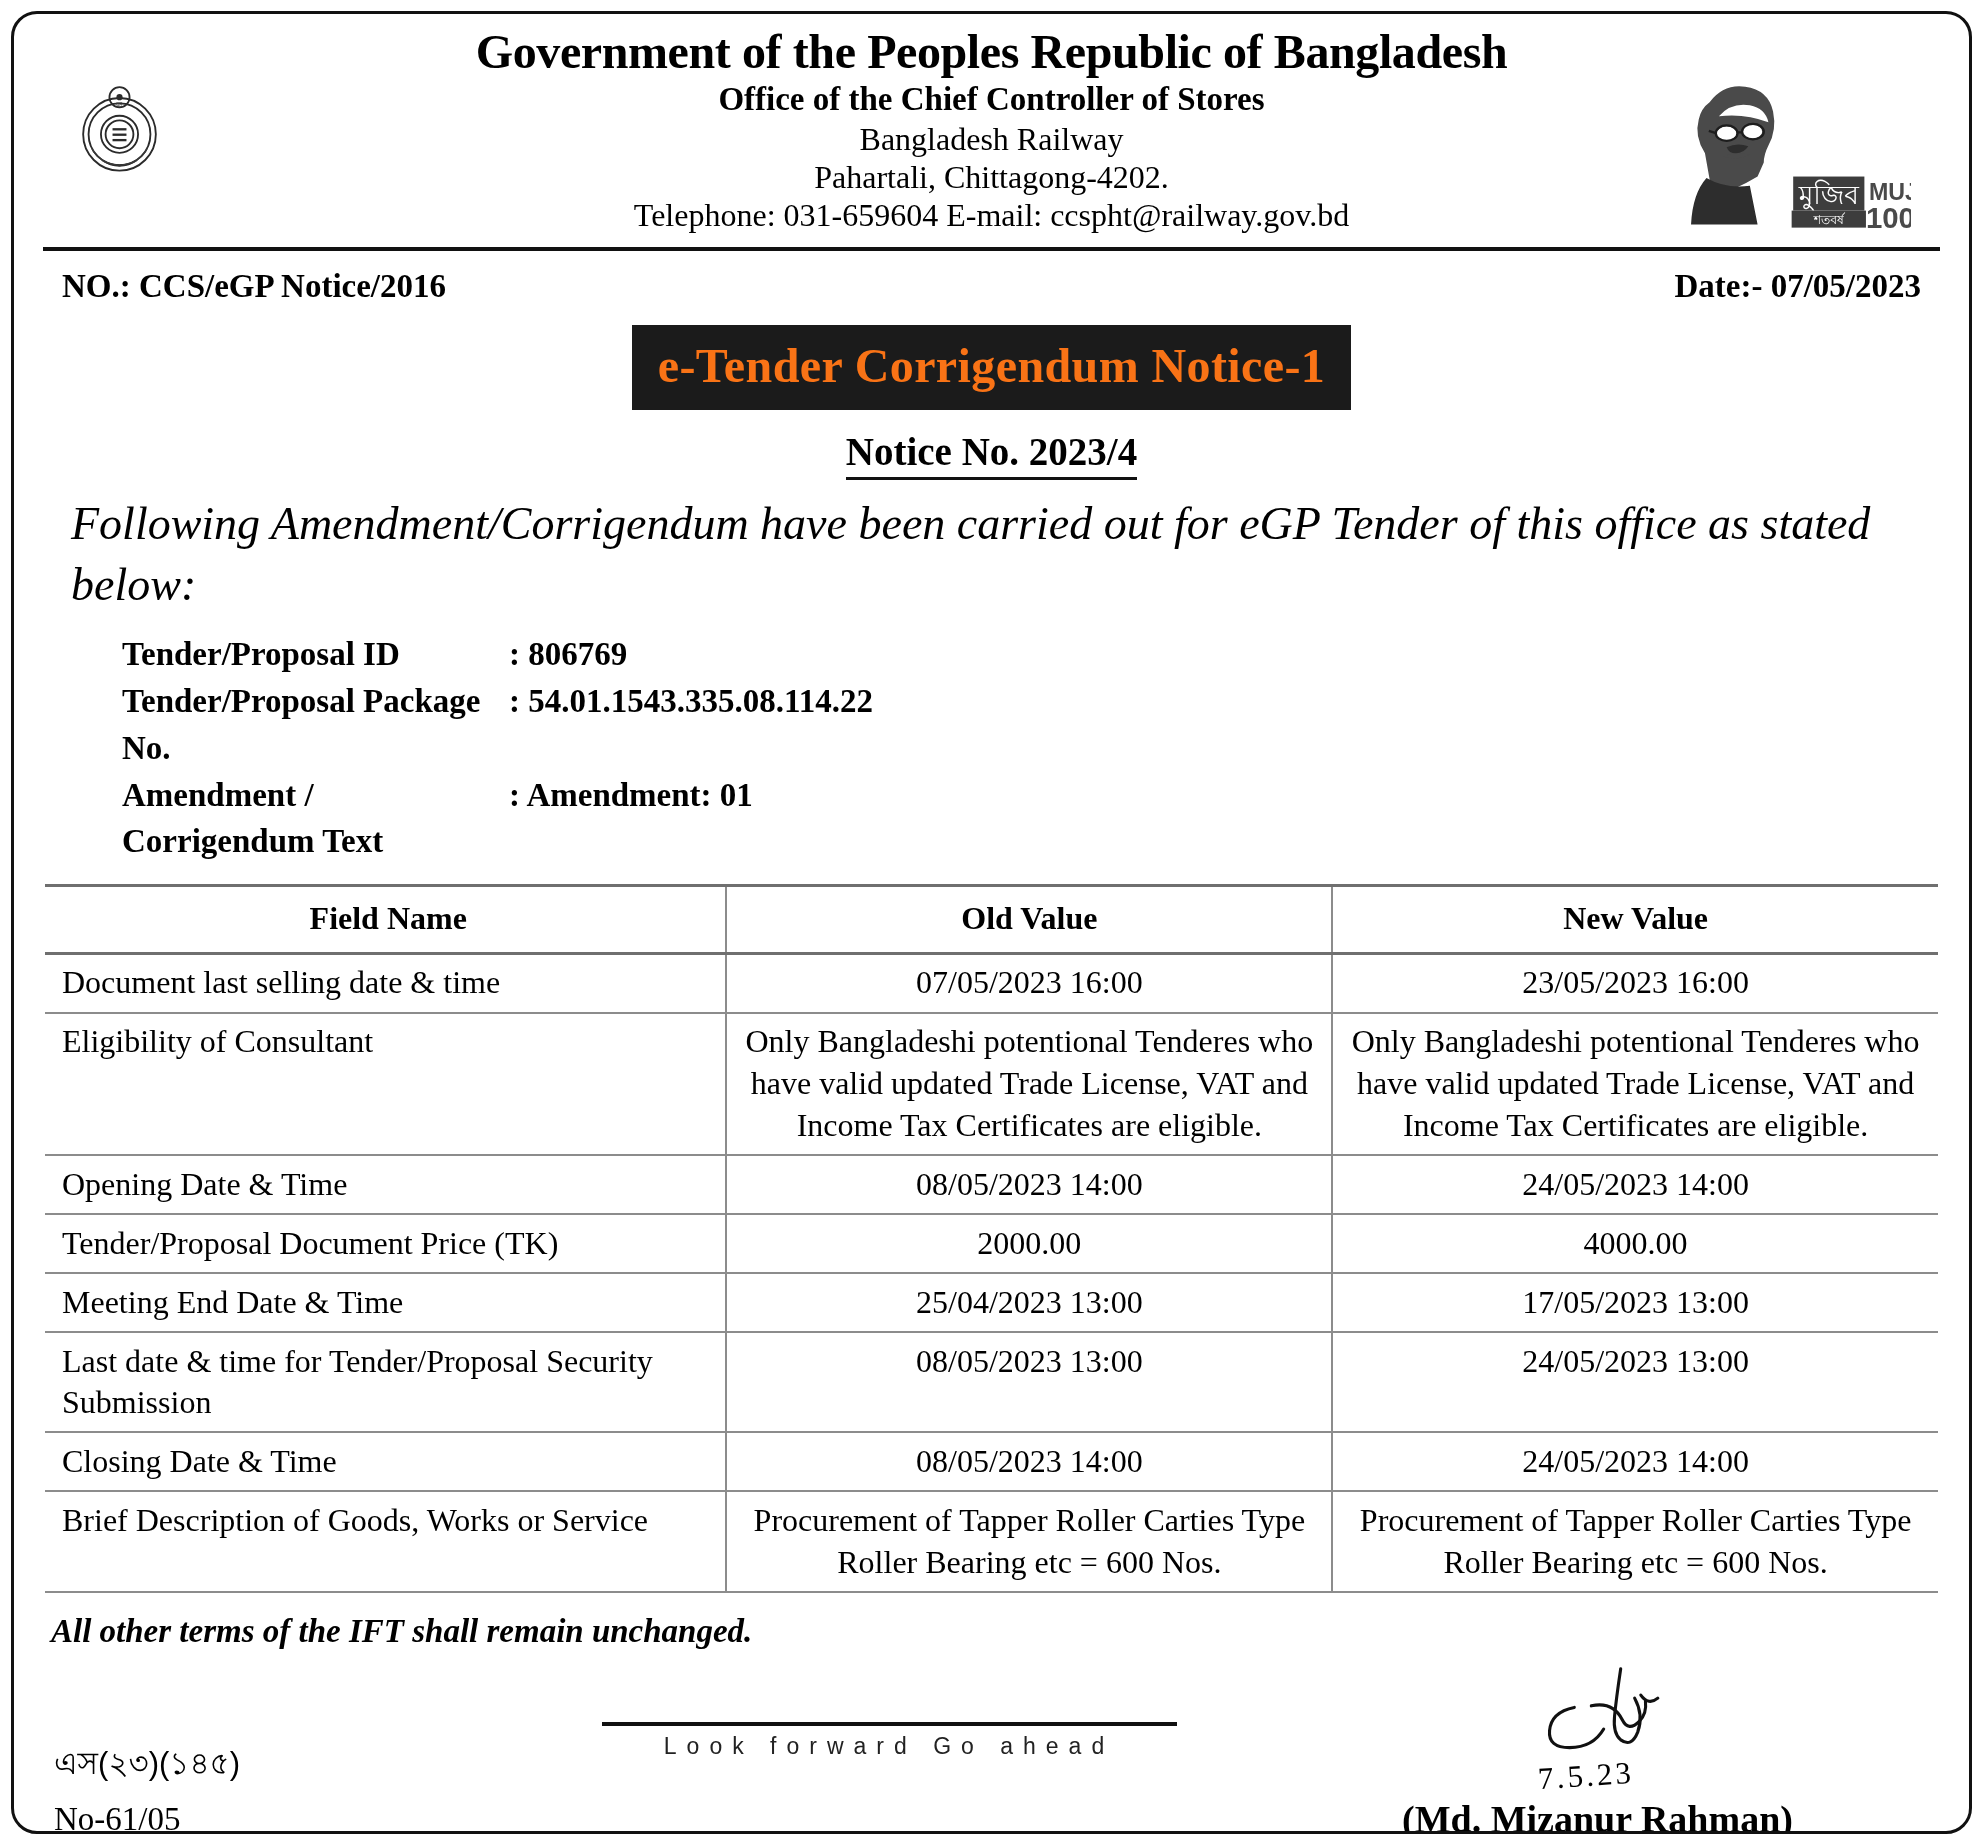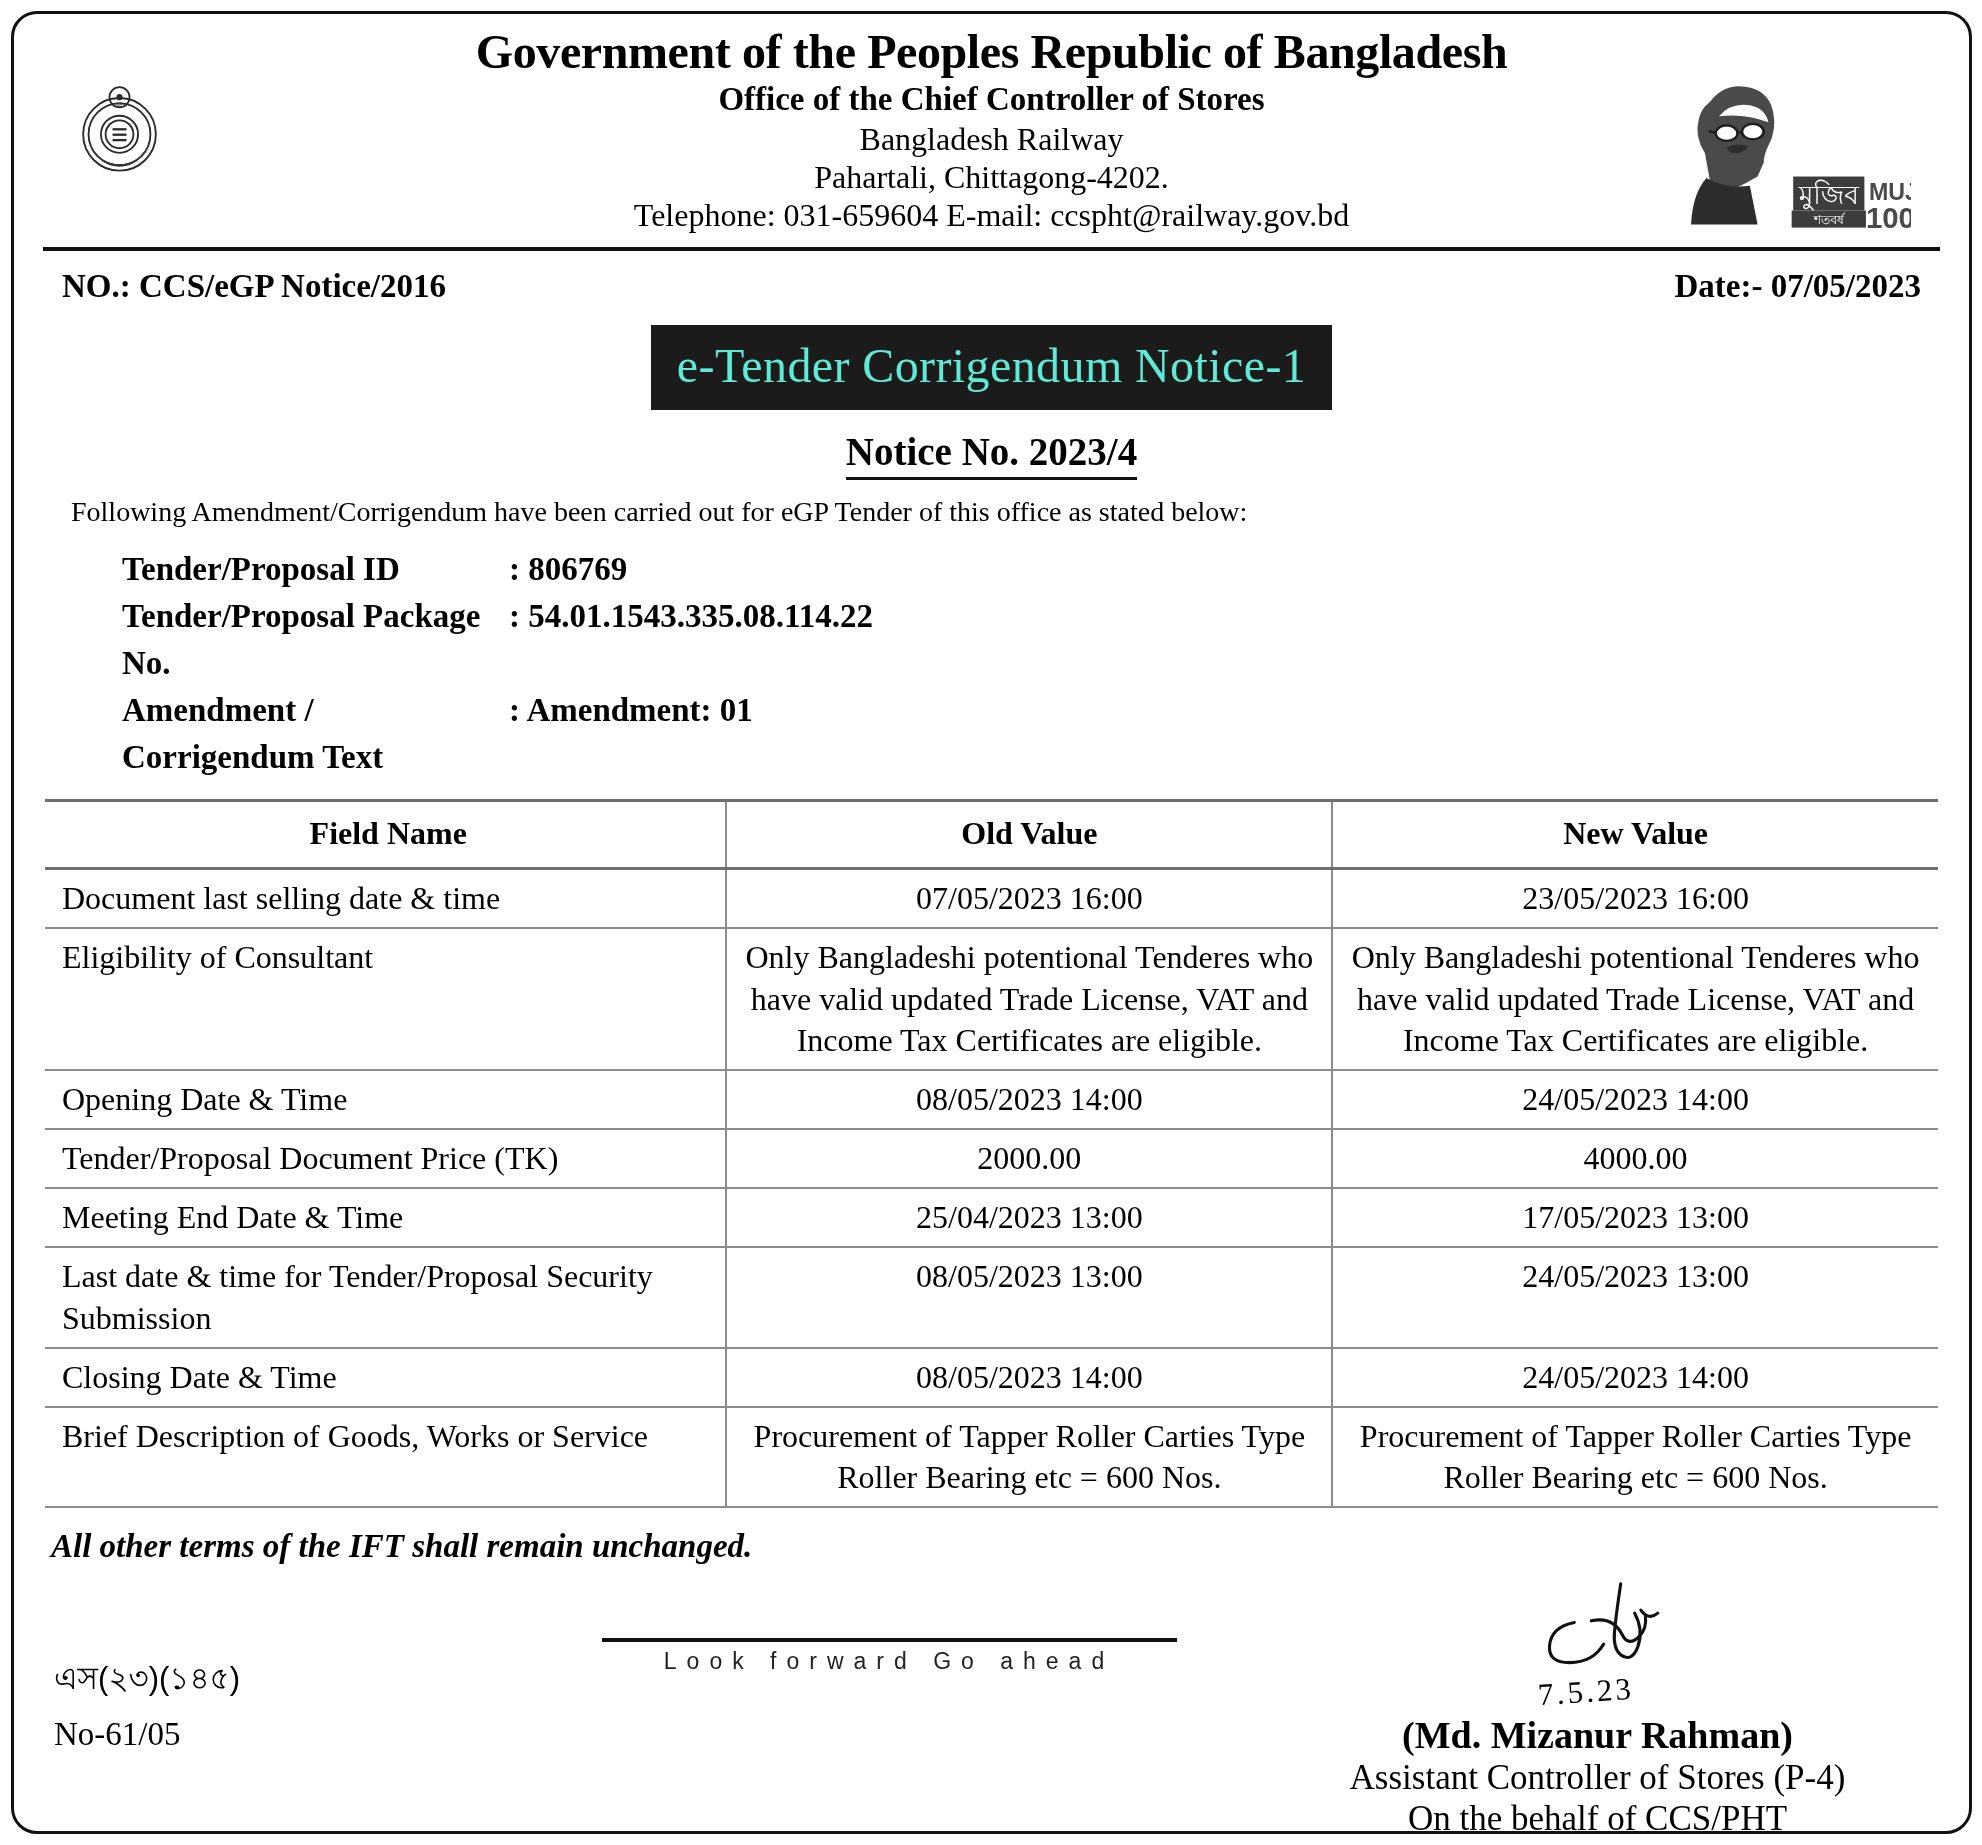--- a/index.html
+++ b/index.html
@@ -104,44 +104,45 @@
   }
 
   
   .banner-wrap {
     text-align: center;
     margin-top: 20px;
   }
   .banner {
     display: inline-block;
     background: #1b1b1b;
-    color: #5eead4;
-    font-weight: normal;
+    color: #f97316;
+    font-weight: bold;
     font-size: 48px;
     line-height: 1.0;
     padding: 17px 26px 20px 26px;
     letter-spacing: 0.4px;
   }
 
   .notice-no {
     text-align: center;
     font-weight: bold;
     font-size: 39px;
     margin-top: 18.6px;
   }
   .notice-no span {
     border-bottom: 3.9px solid #111111;
     padding-bottom: 3.9px;
   }
 
   .intro {
-    font-size: 28px;
+    font-size: 46px;
     line-height: 1.32;
     margin: 20px 57px 0 57px;
     text-align: left;
+    font-style: italic;
   }
 
   
   .kv-list {
     margin: 15.5px 0 0 108px;
     font-size: 33px;
     font-weight: bold;
     line-height: 1.42;
   }
   .kv-row {

